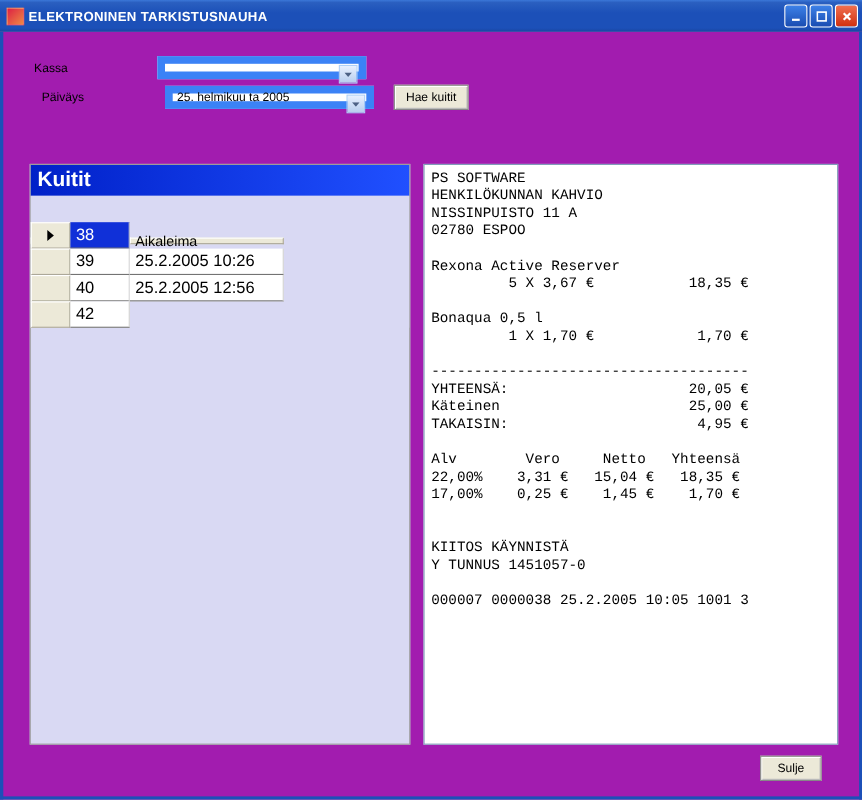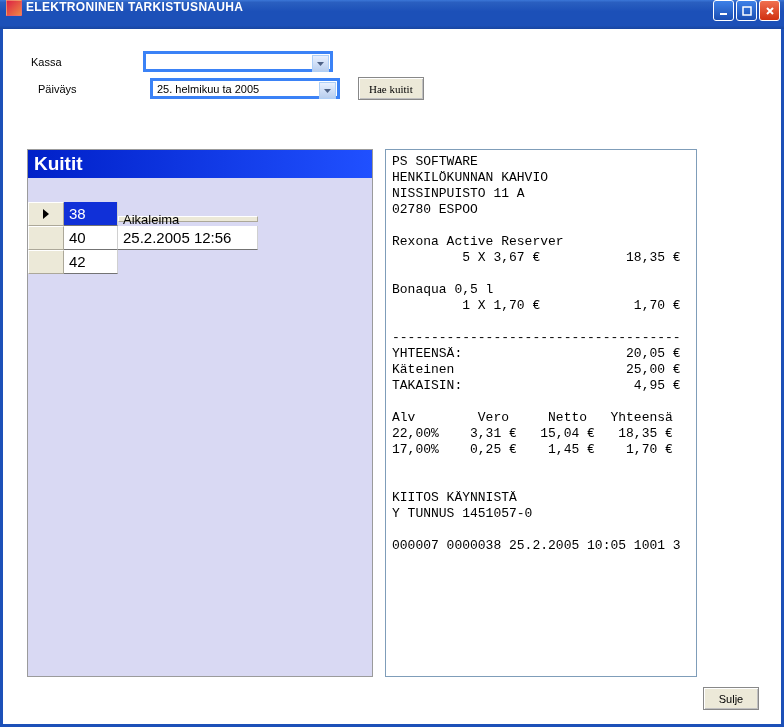--- a/index.html
+++ b/index.html
@@ -9,21 +9,21 @@
   font-size: 11px;
   background: #ece9d8;
   width: 784px;
   height: 727px;
   overflow: hidden;
 }
 .titlebar {
   height: 29px;
   background: linear-gradient(to bottom, #3b77d8 0%, #2a5fc0 8%, #1c50b8 40%, #1c50b8 88%, #1845a0 100%);
   display: flex;
-  align-items: flex-start;
+  align-items: center;
   padding: 0 4px;
   color: #fff;
 }
 .titlebar-icon {
   width: 16px; height: 16px;
   margin: 0 4px 0 2px;
   background: linear-gradient(135deg,#d24,#e84);
   border: 1px solid #fff3;
 }
 .titlebar-text {
@@ -46,34 +46,34 @@
 .tbtn.min, .tbtn.max {
   background: linear-gradient(to bottom,#3d81e8,#1a4db2);
 }
 .tbtn.close {
   background: linear-gradient(to bottom,#f07050,#d03010);
 }
 .tbtn svg { display:block; }
 .client {
   position: relative;
   height: 698px;
-  background: #ffffff;
+  background: #a21caf;
   border: 3px solid #1c50b8;
   border-top: none;
 }
 .form-row {
   position: absolute;
   display: flex;
   align-items: center;
 }
 .lbl { width: 112px; }
 .combo {
   width: 190px; height: 21px;
   background: #fff;
-  border: 3px solid #3b82f6;
+  border: 7px solid #3b82f6;
   display: flex; align-items: center;
   padding-left: 4px;
   position: relative;
   cursor: pointer;
 }
 .combo .arrow {
   position: absolute; right: 1px; top: 1px;
   width: 17px; height: 17px;
   background: linear-gradient(to bottom,#e8f0ff,#b8ceee);
   border: 1px solid #aecff7;
@@ -144,33 +144,33 @@
 }
 .grid-row .rowhdr .tri {
   width: 0; height: 0;
   border-top: 5px solid transparent;
   border-bottom: 5px solid transparent;
   border-left: 6px solid #000;
 }
 .receipt {
   position: absolute;
   left: 382px; top: 120px;
-  width: 312px; height: 528px;
+  width: 377px; height: 528px;
   background: #fff;
   border: 1px solid #7f9db9;
   padding: 4px 6px;
   font-family: "Courier New", monospace;
   font-size: 13px;
   line-height: 16px;
   white-space: pre;
   overflow-y: scroll;
 }
 .close-btn-area {
   position: absolute;
-  right: 22px; bottom: 14px;
+  right: 34px; bottom: 14px;
 }
 ::-webkit-scrollbar { width: 17px; background: #ece9d8; }
 ::-webkit-scrollbar-thumb { background: #c8c8c8; border: 1px solid #888; }
 ::-webkit-scrollbar-button { background: #ece9d8; border: 1px solid #888; height: 17px; }
 </style>
 </head>
 <body>
 
 <div class="titlebar">
   <div class="titlebar-icon"></div>
@@ -211,40 +211,45 @@
   <div class="form-row" style="left:35px; top:48px;">
     <div class="lbl">Päiväys</div>
     <div class="combo">
       <span>25. helmikuu ta 2005</span>
       <div class="arrow">
         <svg width="7" height="4">
             <path d="M0 0 L7 0 L3.5 4 Z" fill="#4d6185"></path>
           </svg>
       </div>
     </div>
-    <button class="btn" style="margin-left:18px;font-family:Liberation Serif, serif;">Hae kuitit</button>
+    <button class="btn" style="margin-left:18px;">Hae kuitit</button>
   </div>
 
   <div class="grid-panel">
     <div class="grid-title">Kuitit</div>
     <div class="grid">
       <div class="grid-hdr-row">
         <div class="rowhdr"></div>
         <div class="cell col-kuitti">Kuitti</div>
         <div class="cell col-aika">Aikaleima</div>
       </div>
       <div id="grid-body">
           <div class="grid-row selected">
             <div class="rowhdr">
               <div class="tri"></div>
             </div>
             <div class="cell col-kuitti">38</div>
           </div>
           <div class="grid-row">
             <div class="rowhdr"></div>
+            <div class="cell col-kuitti">39</div>
+            <div class="cell col-aika">25.2.2005 10:26</div>
+          </div>
+          <div class="grid-row">
+            <div class="rowhdr"></div>
             <div class="cell col-kuitti">40</div>
             <div class="cell col-aika">25.2.2005 12:56</div>
           </div>
           <div class="grid-row">
             <div class="rowhdr"></div>
             <div class="cell col-kuitti">42</div>
           </div>
         </div>
     </div>
   </div>

